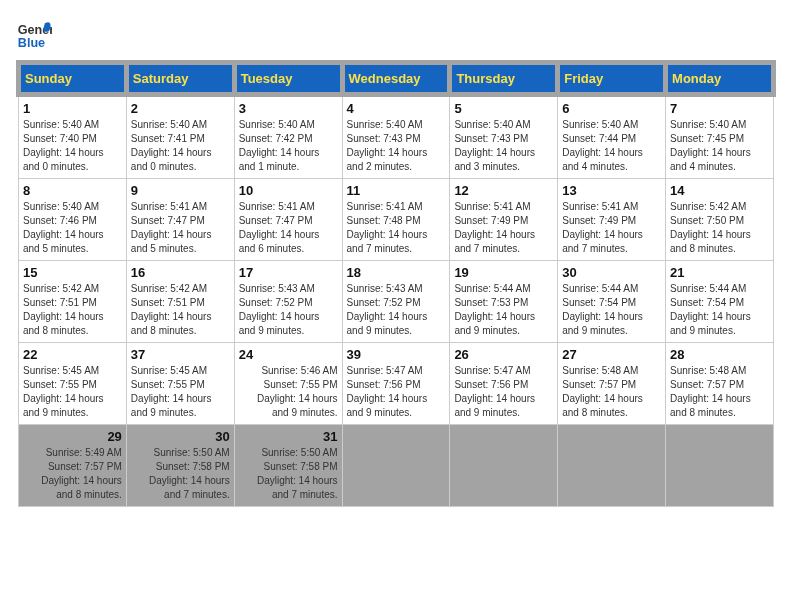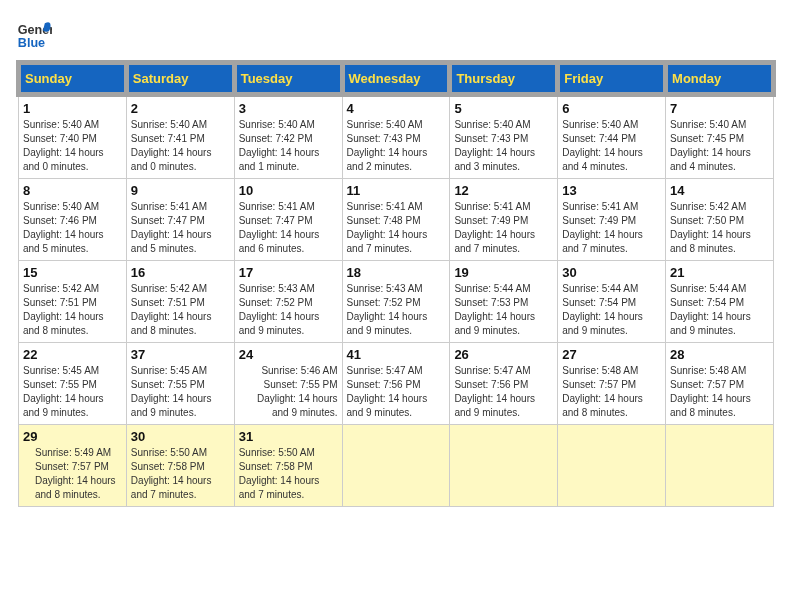--- a/index.html
+++ b/index.html
@@ -52,21 +52,22 @@
     }
     .calendar td {
       border: 1px solid #ccc;
       vertical-align: top;
       padding: 4px;
       width: calc(100% / 7);
       min-height: 80px;
       background: #fff;
     }
     .calendar tr:last-child td {
-      background: #fef9c3;
+      background: #a3a3a3;
+      text-align: right;
     }
     .day-num {
       font-size: 13px;
       font-weight: bold;
       display: block;
       margin-bottom: 2px;
       color: #111;
     }
     .day-info {
       color: #333;
@@ -277,21 +278,21 @@
 and 9 minutes.</div>
         </td>
         <td>
           <span class="day-num">24</span>
           <div class="day-info" style="white-space: pre-line; text-align: right;">Sunrise: 5:46 AM
 Sunset: 7:55 PM
 Daylight: 14 hours
 and 9 minutes.</div>
         </td>
         <td>
-          <span class="day-num">41</span>
+          <span class="day-num">39</span>
           <div class="day-info" style="white-space: pre-line;">Sunrise: 5:47 AM
 Sunset: 7:56 PM
 Daylight: 14 hours
 and 9 minutes.</div>
         </td>
         <td>
           <span class="day-num">26</span>
           <div class="day-info" style="white-space: pre-line;">Sunrise: 5:47 AM
 Sunset: 7:56 PM
 Daylight: 14 hours

